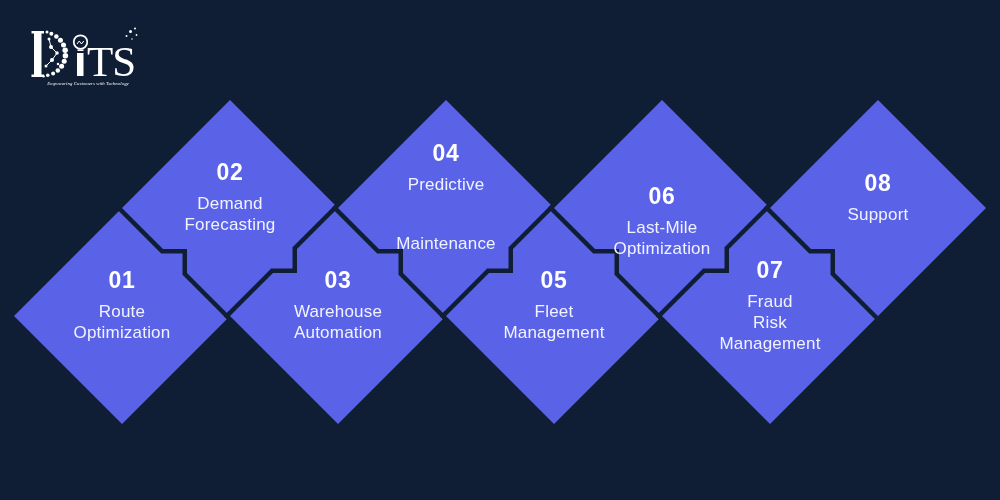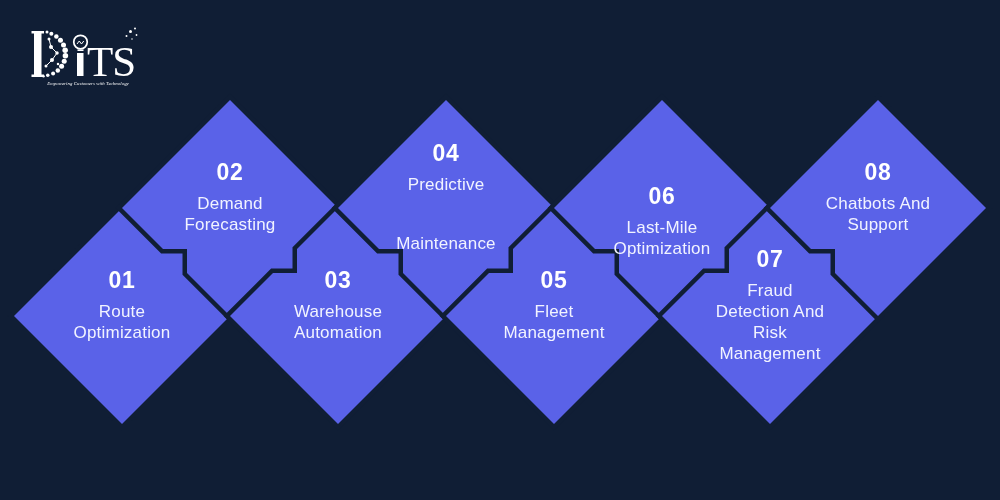--- a/index.html
+++ b/index.html
@@ -111,23 +111,21 @@
         <div class="line" style="color: rgb(241, 243, 255);">Management</div>
       </div>
       <div class="item" style="left: 572px; width: 180px; top: 197px; margin-top: 24px;">
         <div class="num" style="color: rgb(255, 255, 255);">06</div>
         <div class="line" style="color: rgb(241, 243, 255);">Last-Mile</div>
         <div class="line" style="color: rgb(241, 243, 255);">Optimization</div>
       </div>
       <div class="item" style="left: 680px; width: 180px; top: 305px;">
         <div class="num" style="color: rgb(255, 255, 255);">07</div>
         <div class="line" style="color: rgb(241, 243, 255);">Fraud</div>
-        <div class="line" style="color: rgb(241, 243, 255);">Detection And</div>
         <div class="line" style="color: rgb(241, 243, 255);">Risk</div>
         <div class="line" style="color: rgb(241, 243, 255);">Management</div>
       </div>
       <div class="item" style="left: 788px; width: 180px; top: 197px;">
         <div class="num" style="color: rgb(255, 255, 255);">08</div>
-        <div class="line" style="color: rgb(241, 243, 255);">Chatbots And</div>
         <div class="line" style="color: rgb(241, 243, 255);">Support</div>
       </div>
     </div>
 </div>
 
 </body></html>

